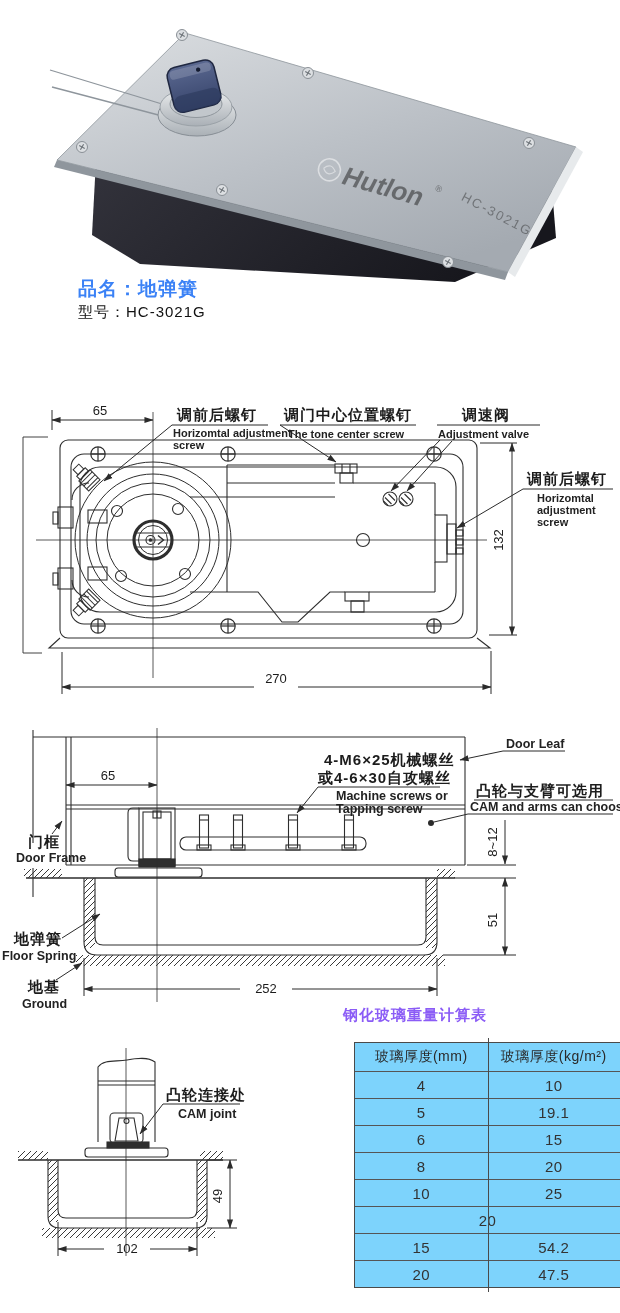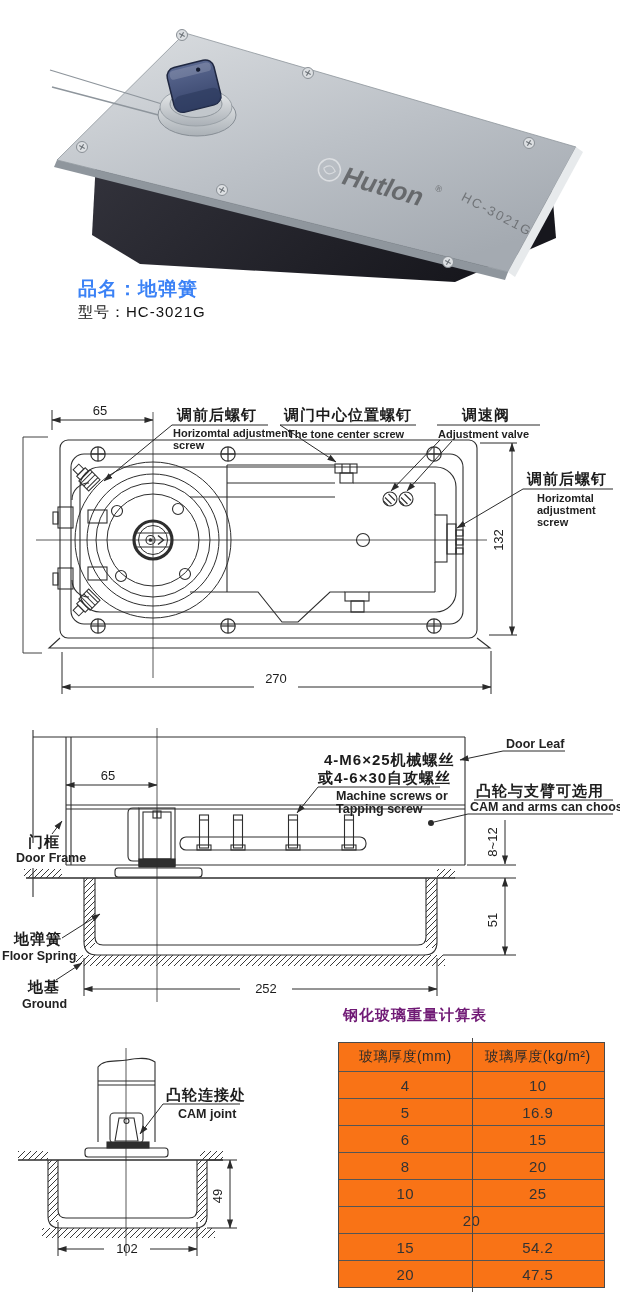--- a/index.html
+++ b/index.html
@@ -1,22 +1,22 @@
 <!DOCTYPE html>
 <html><head>
 <meta charset="utf-8">
 <style>
   html,body{margin:0;padding:0;background:#fff;}
   .page{position:relative;width:620px;height:1313px;background:#fff;overflow:hidden;
         font-family:"Liberation Sans","DejaVu Sans",sans-serif;color:#1c1c1c;}
   .abs{position:absolute;}
   .pname{position:absolute;left:78px;top:276px;font-size:19px;font-weight:600;letter-spacing:1px;color:#3b82f6;}
   .pmodel{position:absolute;left:78px;top:303px;font-size:15px;font-weight:400;letter-spacing:1px;color:#111;}
-  .gt-title{position:absolute;left:343px;top:1006px;font-size:15px;font-weight:600;color:#701a75;letter-spacing:1px;}
-  .gt{position:absolute;left:338px;top:1042px;width:265px;border:1px solid #4a4a4a;background:#f97316;}
+  .gt-title{position:absolute;left:343px;top:1006px;font-size:15px;font-weight:600;color:#8b5cf6;letter-spacing:1px;}
+  .gt{position:absolute;left:354px;top:1042px;width:265px;border:1px solid #4a4a4a;background:#7dd3fc;}
   .gt-divider{position:absolute;left:133px;top:-5px;bottom:-5px;width:1px;background:#4a4a4a;}
   .gt-row{display:flex;height:26px;border-top:1px solid #555;}
   .gt-row.gt-head{height:28px;border-top:none;}
   .gt-cell{flex:1;display:flex;align-items:center;justify-content:center;
            font-size:15px;color:#333;letter-spacing:.5px;}
   .gt-head .gt-cell{font-size:14px;color:#2a2a2a;}
   svg text{font-family:"Liberation Sans","DejaVu Sans",sans-serif;fill:#1c1c1c;}
   .cn{font-size:15px;font-weight:600;letter-spacing:1px;}
   .en{font-size:11px;font-weight:bold;fill:#222;}
   .en2{font-size:12.5px;font-weight:bold;fill:#222;}
@@ -385,21 +385,21 @@
     <div class="gt-row gt-head">
       <div class="gt-cell">玻璃厚度(mm)</div>
       <div class="gt-cell">玻璃厚度(kg/m²)</div>
     </div>
     <div class="gt-row">
       <div class="gt-cell">4</div>
       <div class="gt-cell">10</div>
     </div>
     <div class="gt-row">
       <div class="gt-cell">5</div>
-      <div class="gt-cell">16.9</div>
+      <div class="gt-cell">19.1</div>
     </div>
     <div class="gt-row">
       <div class="gt-cell">6</div>
       <div class="gt-cell">15</div>
     </div>
     <div class="gt-row">
       <div class="gt-cell">8</div>
       <div class="gt-cell">20</div>
     </div>
     <div class="gt-row">

